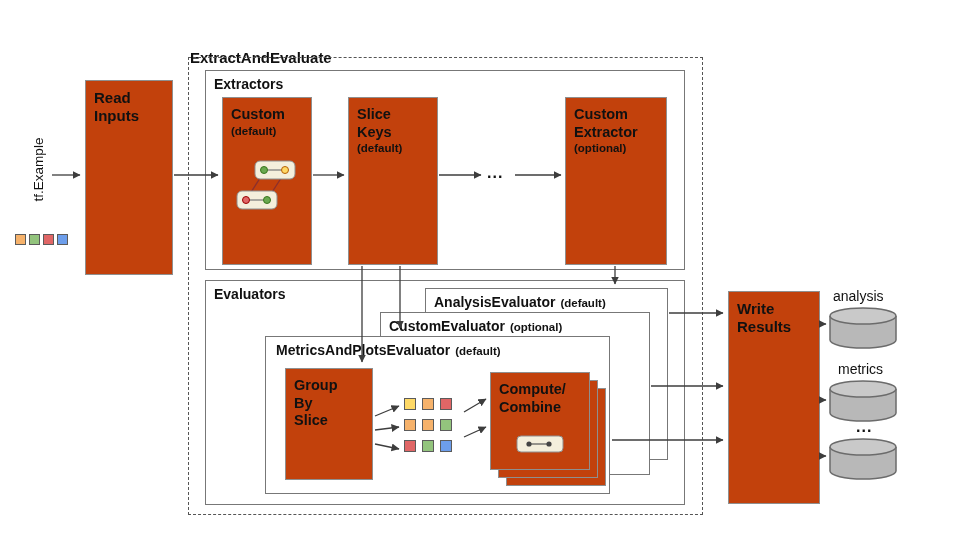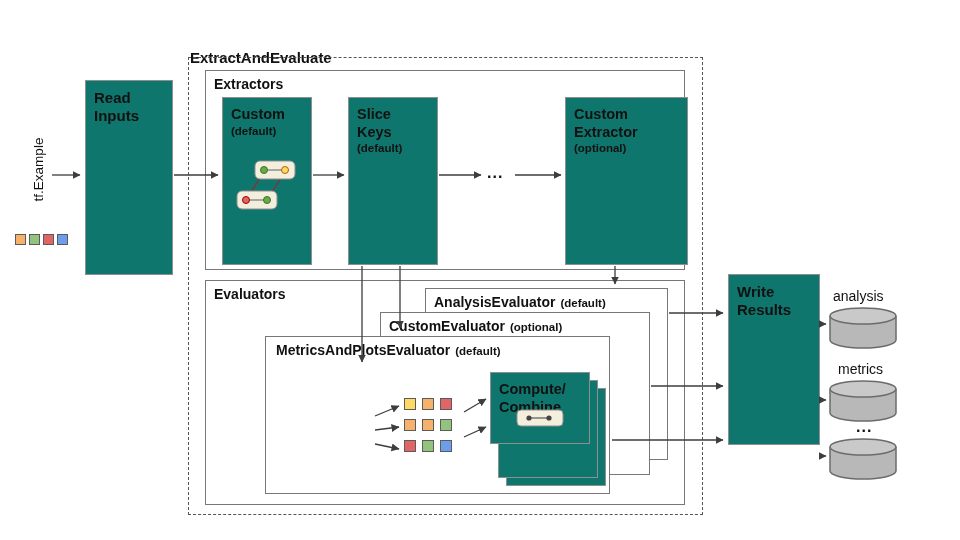--- a/index.html
+++ b/index.html
@@ -1,19 +1,19 @@
 <!DOCTYPE html>
 <html><head>
 <meta charset="utf-8">
 <style>
   * { margin:0; padding:0; box-sizing:border-box; }
   body { font-family:"Liberation Sans", sans-serif; background:#ffffff; color:#111; }
   .canvas { position:relative; width:960px; height:540px; background:#fff; overflow:hidden; }
   .abs { position:absolute; }
-  .tan { background:#0f766e; border:1px solid #8f8f8f; }
+  .tan { background:#c2410c; border:1px solid #8f8f8f; }
   .frame { background:#ffffff; border:1px solid #777; }
   .dashed-frame { border:1.5px dashed #555; background:transparent; }
   .section-label { font-weight:bold; font-size:14px; padding:5px 8px; }
   .diagram-title { font-weight:bold; font-size:15px; }
   .node { padding:8px 8px; }
   .node-name { font-weight:bold; font-size:14.5px; line-height:1.22; }
   .node-name.narrow { max-width:56px; }
   .node-q { font-weight:bold; font-size:11.5px; margin-top:1px; }
   .layer-title { font-weight:bold; font-size:14px; padding:5px 8px; white-space:nowrap; }
   .qi { font-weight:bold; font-size:11.5px; margin-left:5px; }
@@ -72,41 +72,44 @@
     </div>
   </div>
 
   <div class="abs tan node" style="left:348px; top:97px; width:90px; height:168px;">
     <div class="node-name narrow">Slice Keys</div>
     <div class="node-q">(default)</div>
   </div>
 
   <div class="abs ellipsis" style="left:487px; top:164px;">...</div>
 
-  <div class="abs tan node" style="left:565px; top:97px; width:123px; height:168px;">
+  <div class="abs tan node" style="left:565px; top:97px; width:102px; height:168px;">
     <div class="node-name" style="max-width:76px;">Custom Extractor</div>
     <div class="node-q">(optional)</div>
   </div>
 
   <div class="abs frame" style="left:205px; top:280px; width:480px; height:225px;">
     <div class="section-label">Evaluators</div>
   </div>
 
   <div class="abs frame" style="left:425px; top:288px; width:243px; height:172px;">
     <div class="layer-title"><span>AnalysisEvaluator</span><span class="qi">(default)</span></div>
   </div>
 
   <div class="abs frame" style="left:380px; top:312px; width:270px; height:163px;">
     <div class="layer-title"><span>CustomEvaluator</span><span class="qi">(optional)</span></div>
   </div>
 
   <div class="abs frame" style="left:265px; top:336px; width:345px; height:158px;">
     <div class="layer-title" style="padding-left:10px;"><span>MetricsAndPlotsEvaluator</span><span class="qi">(default)</span></div>
   </div>
 
+  <div class="abs tan node" style="left:285px; top:368px; width:88px; height:112px;">
+    <div class="node-name" style="max-width:56px;">Group By Slice</div>
+  </div>
 
   <div class="abs" style="left:404px; top:398px;">
     <div class="gridrow">
       <span class="sq12" style="background: rgb(255, 217, 102);"></span>
       <span class="sq12" style="background: rgb(246, 178, 107);"></span>
       <span class="sq12" style="background: rgb(224, 102, 102);"></span>
     </div>
     <div class="gridrow">
       <span class="sq12" style="background: rgb(246, 178, 107);"></span>
       <span class="sq12" style="background: rgb(246, 178, 107);"></span>
@@ -114,33 +117,33 @@
     </div>
     <div class="gridrow">
       <span class="sq12" style="background: rgb(224, 102, 102);"></span>
       <span class="sq12" style="background: rgb(147, 196, 125);"></span>
       <span class="sq12" style="background: rgb(109, 158, 235);"></span>
     </div>
   </div>
 
   <div class="abs tan" style="left:506px; top:388px; width:100px; height:98px;"></div>
   <div class="abs tan" style="left:498px; top:380px; width:100px; height:98px;"></div>
-  <div class="abs tan node" style="left:490px; top:372px; width:100px; height:72px;">
+  <div class="abs tan node" style="left:490px; top:372px; width:100px; height:98px;">
     <div class="node-name" style="max-width:76px;">Compute/ Combine</div>
     <div class="abs" style="left:50%; bottom:12px; transform:translateX(-50%);">
       <svg width="48" height="18" viewBox="0 0 48 18">
         <rect x="1" y="1" width="46" height="16" rx="4" fill="#f4efdc" stroke="#8f8f8f"></rect>
         <line x1="14" y1="9" x2="32" y2="9" stroke="#555" stroke-width="1.2"></line>
         <circle cx="13" cy="9" r="2.6" fill="#444"></circle>
         <circle cx="33" cy="9" r="2.6" fill="#444"></circle>
       </svg>
     </div>
   </div>
 
-  <div class="abs tan node" style="left:728px; top:274px; width:92px; height:171px;">
+  <div class="abs tan node" style="left:728px; top:291px; width:92px; height:213px;">
     <div class="node-name" style="font-size:15px; max-width:60px;">Write Results</div>
   </div>
 
   <div class="abs store-label" style="left:833px; top:288px;">analysis</div>
   <div class="abs" style="left:828px; top:306px;">
     <svg width="70" height="44" viewBox="0 0 70 44">
       <path d="M2 10 v24 a33 8 0 0 0 66 0 v-24" fill="#b8b8b8" stroke="#6b6b6b" stroke-width="1.5"></path>
       <ellipse cx="35" cy="10" rx="33" ry="8" fill="#c9c9c9" stroke="#6b6b6b" stroke-width="1.5"></ellipse>
     </svg>
   </div>

